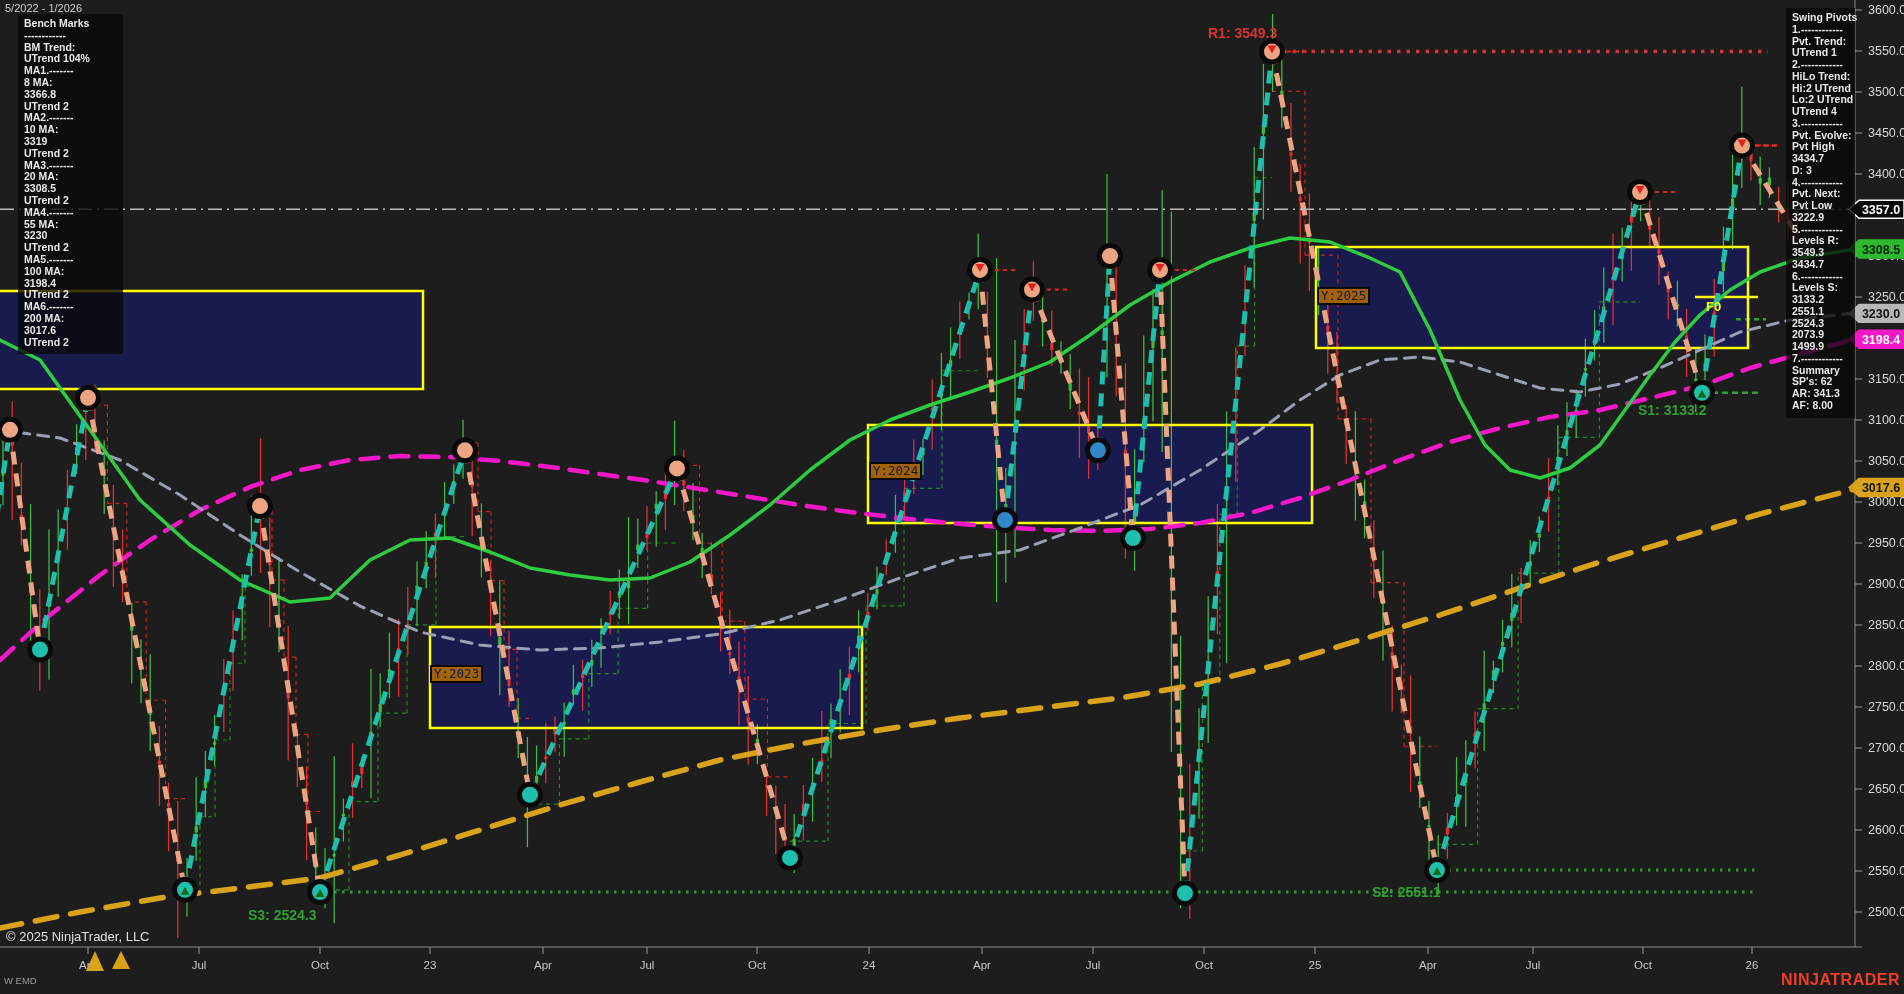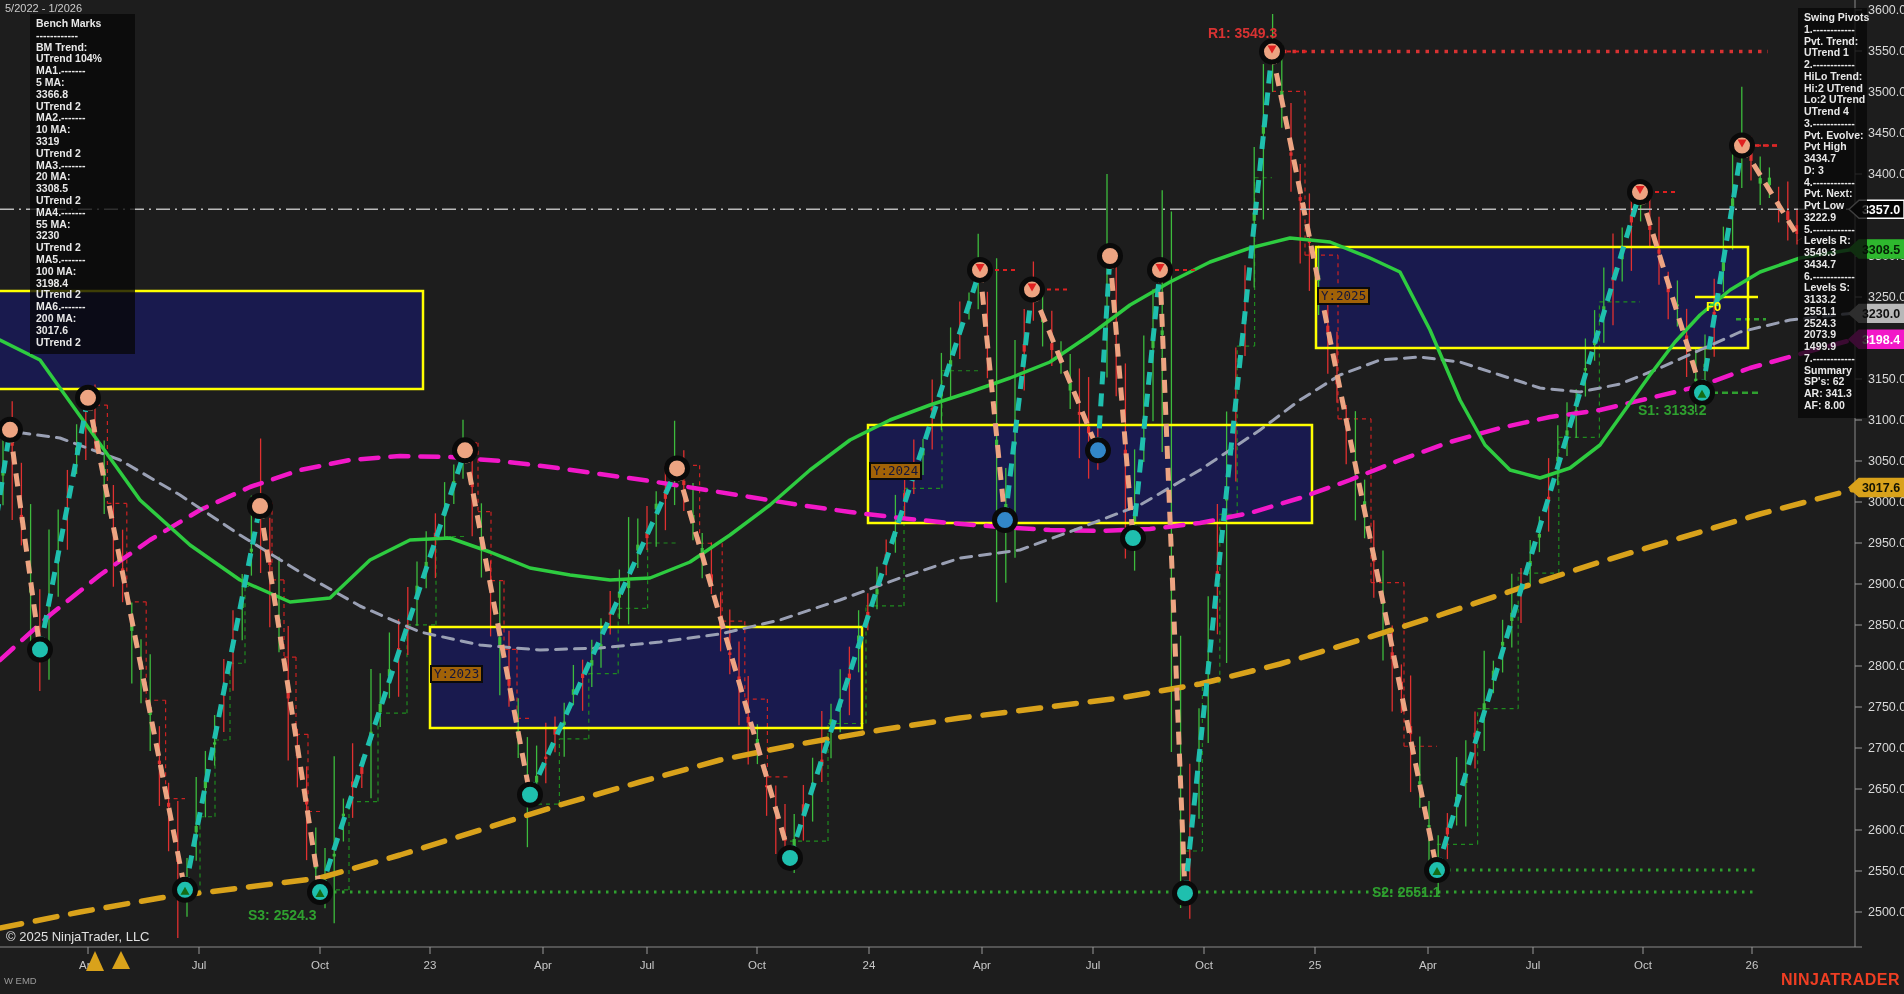--- a/index.html
+++ b/index.html
@@ -2,21 +2,21 @@
 <html><head>
 <meta charset="utf-8">
 <style>
   html,body{margin:0;padding:0;background:#161616;}
   .root{position:relative;width:1904px;height:994px;background:#1d1d1d;overflow:hidden;
         font-family:"Liberation Sans",sans-serif;-webkit-font-smoothing:antialiased;}
   svg{position:absolute;left:0;top:0;}
   .daterange{position:absolute;left:5px;top:2px;color:#cccccc;font-size:11px;z-index:6;}
   .title-block{position:absolute;left:18px;top:15px;width:345px;height:64px;background:#101010;z-index:2;
                color:#f2f2f2;font-size:25px;line-height:30px;padding-left:12px;padding-top:2px;}
-  .panel{position:absolute;background:rgba(8,8,8,0.78);color:#e8e8e8;z-index:4;padding:4px 5px 6px 6px;margin-left:12px;}
+  .panel{position:absolute;background:rgba(8,8,8,0.78);color:#e8e8e8;z-index:4;padding:4px 5px 6px 6px;}
   .panel .ln{white-space:pre;}
   .bench{left:18px;top:14px;width:94px;font-size:10.5px;line-height:11.8px;font-weight:bold;}
   .swing{left:1786px;top:8px;width:58px;font-size:10.5px;line-height:11.75px;font-weight:bold;}
   .chip{position:absolute;background:#a16207;border:2px solid #0a0a0a;color:#16163a;z-index:3;
         font-family:"DejaVu Sans Mono",monospace;font-size:12.5px;line-height:14px;padding:0 2px;}
   .copyright{position:absolute;left:6px;top:929px;color:#e0e0e0;font-size:13px;z-index:5;}
   .wemd{position:absolute;left:4px;top:975px;color:#9a9a9a;font-size:9.5px;z-index:5;}
   .ntlogo{position:absolute;right:4px;top:971px;color:#ef3e23;font-size:16px;font-weight:bold;
           letter-spacing:0.5px;z-index:5;font-family:"Liberation Sans",sans-serif;}
 </style>
@@ -703,21 +703,21 @@
       <polygon points="1849,487.56800000000004 1859,478.56800000000004 1904,478.56800000000004 1904,496.56800000000004 1859,496.56800000000004" fill="#d9a21b" stroke="#d9a21b" stroke-width="1.4"></polygon>
       <text x="1881" y="492.06800000000004" fill="#141404" font-size="12.5" font-family="Liberation Sans, sans-serif" font-weight="bold" text-anchor="middle">3017.6</text>
     </svg>
 
   <div class="panel bench" id="bench-panel">
       <div class="ln">Bench Marks</div>
       <div class="ln">------------</div>
       <div class="ln">BM Trend:</div>
       <div class="ln">UTrend 104%</div>
       <div class="ln">MA1.-------</div>
-      <div class="ln">5 MA:</div>
+      <div class="ln">8 MA:</div>
       <div class="ln">3366.8</div>
       <div class="ln">UTrend 2</div>
       <div class="ln">MA2.-------</div>
       <div class="ln">10 MA:</div>
       <div class="ln">3319</div>
       <div class="ln">UTrend 2</div>
       <div class="ln">MA3.-------</div>
       <div class="ln">20 MA:</div>
       <div class="ln">3308.5</div>
       <div class="ln">UTrend 2</div>

